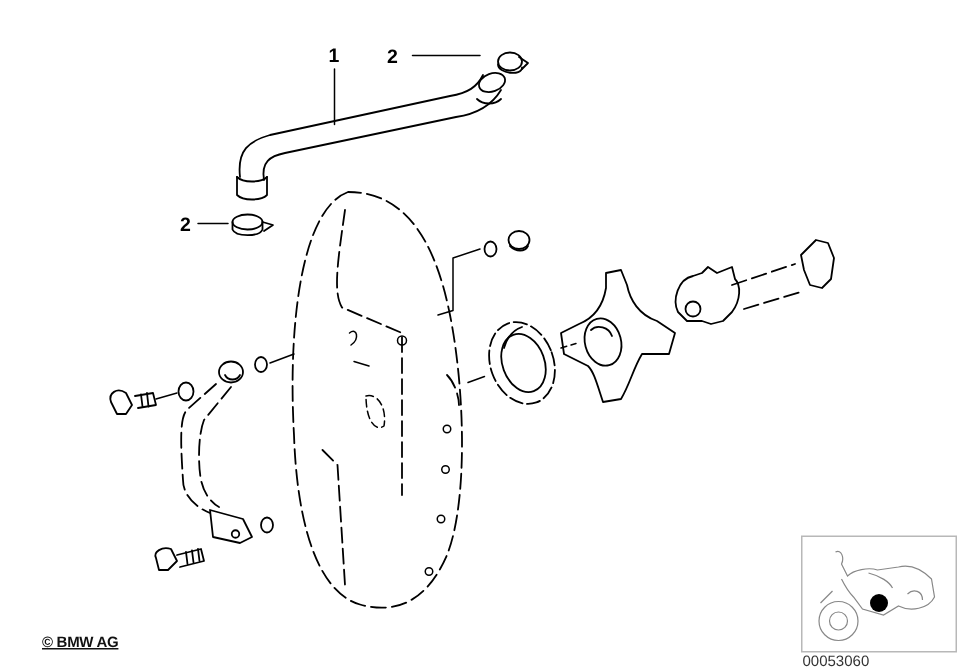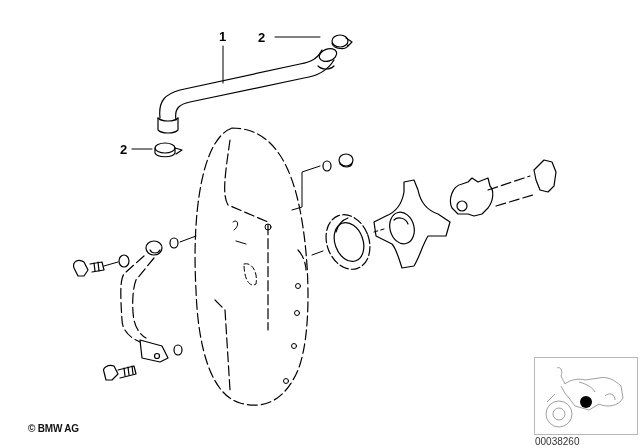--- a/index.html
+++ b/index.html
@@ -1,19 +1,19 @@
 <!DOCTYPE html>
 <html><head>
 <meta charset="utf-8">
 <style>
   html, body { margin:0; padding:0; background:#ffffff; }
   body { width:640px; height:448px; position:relative; overflow:hidden; font-family:"Liberation Sans", sans-serif; }
   .canvas { position:absolute; left:0; top:0; width:640px; height:448px; }
   .callout { position:absolute; font-family:"Liberation Sans", sans-serif; font-weight:bold; font-size:13px; color:#000; line-height:1; }
-  .copyright { position:absolute; left:28px; top:423px; font-family:"Liberation Sans", sans-serif; font-weight:bold; font-size:10px; color:#111; letter-spacing:-0.2px; }
+  .copyright { position:absolute; left:28px; top:423px; font-family:"Liberation Sans", sans-serif; font-weight:bold; font-size:10px; color:#111; letter-spacing:-0.2px;text-decoration:underline; }
   .thumb { position:absolute; left:534px; top:357px; width:102px; height:76px; border:1px solid #b8b8b8; background:#fff; }
   .doc-number { position:absolute; left:535px; top:436px; font-family:"Liberation Sans", sans-serif; font-size:10px; color:#333; }
 </style>
 </head>
 <body>
 
 <svg class="canvas" viewBox="0 0 640 448" width="640" height="448" fill="none" stroke="#000" stroke-width="1.2" stroke-linecap="round" stroke-linejoin="round">
 
   <g>
     <path d="M160 118 C158 100 166 94 180 90 L300 64 C312 62 318 58 322 50"></path>
@@ -136,13 +136,13 @@
   <svg width="102" height="76" viewBox="0 0 102 76" fill="none" stroke="#888" stroke-width="0.8">
     <circle cx="24" cy="56" r="13"></circle>
     <circle cx="24" cy="56" r="6"></circle>
     <path d="M22 10 C26 8 28 14 26 18 L30 26 C34 22 44 20 50 22 L64 20 C72 18 80 22 86 28 L88 40 C84 48 72 50 64 46 L54 52 L40 48 L34 40 C30 36 28 32 26 28"></path>
     <path d="M44 24 C52 26 58 30 60 34"></path>
     <path d="M70 38 C74 34 80 36 80 42"></path>
     <path d="M12 44 L20 36"></path>
   </svg>
   <div style="position:absolute; left:45px; top:38px; width:12px; height:12px; border-radius:50%; background:#000;"></div>
 </div>
-<div class="doc-number">00038260</div>
+<div class="doc-number">00053060</div>
 
 </body></html>

